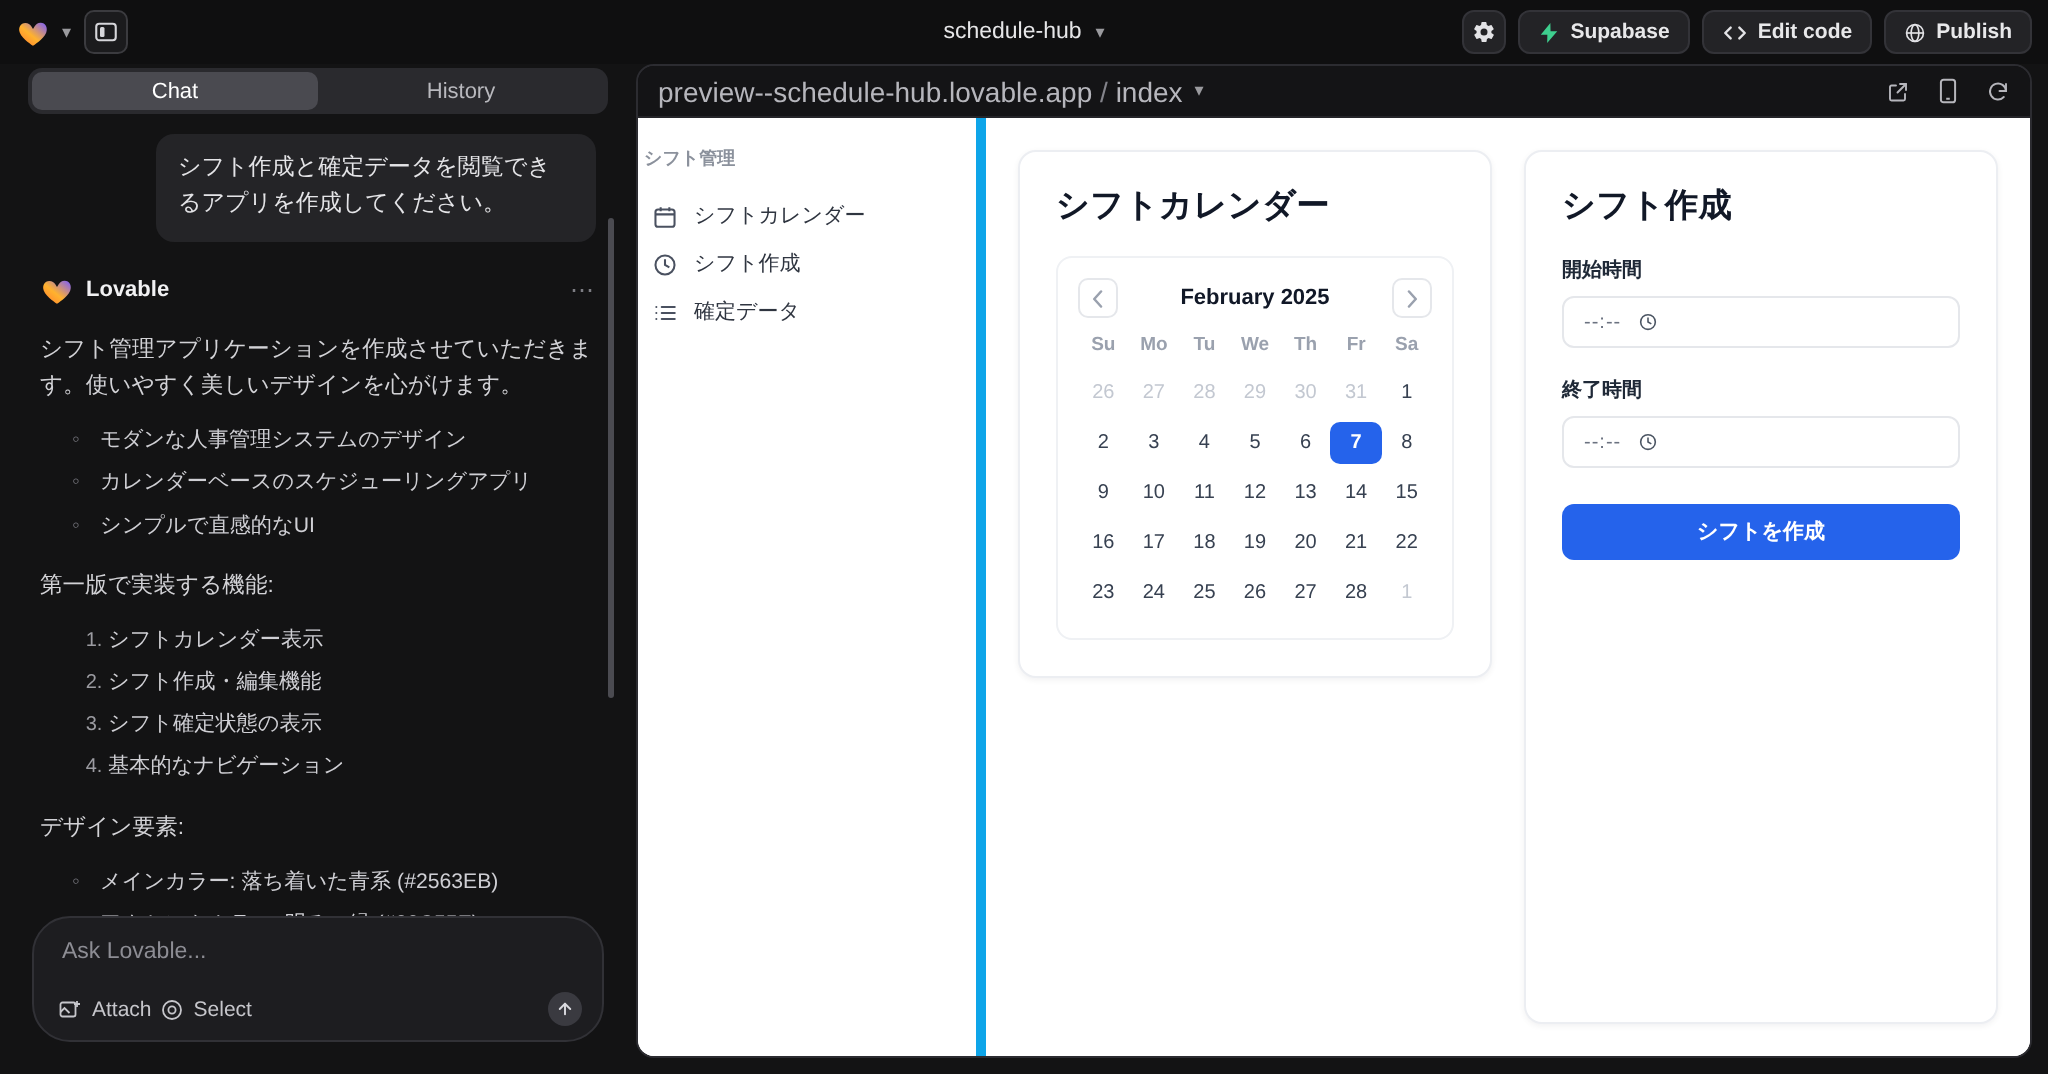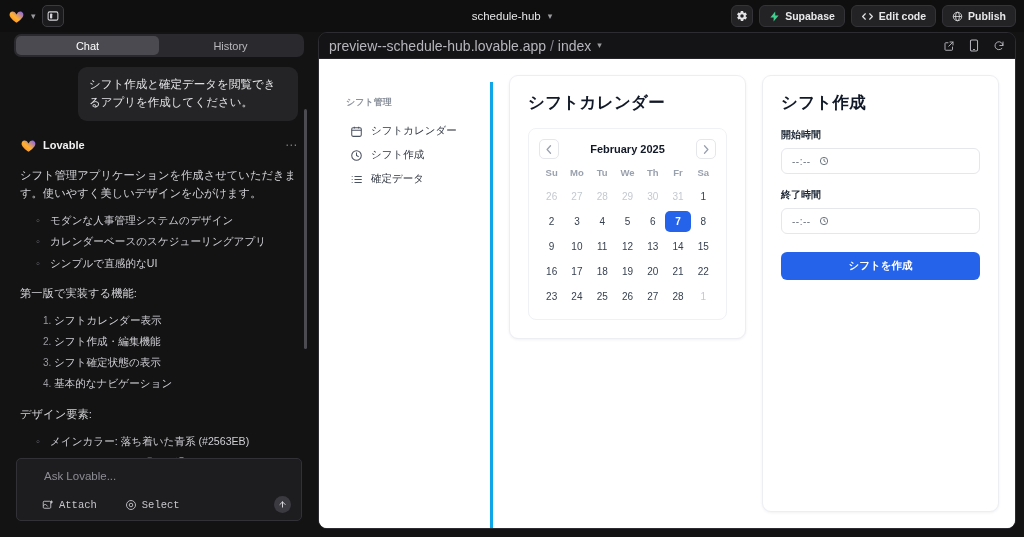--- a/index.html
+++ b/index.html
@@ -77,25 +77,25 @@
   }
   .a-body ol { list-style: decimal; padding-left: 34px; }
   .a-body ol li::marker { color: #9b9ba1; font-size: 10px; }
   .sbar {
     position: absolute; right: 3px; top: 52px; width: 3px; height: 240px;
     background: #4b4b51; border-radius: 2px;
   }
 
   .composer {
     margin: 0 4px 4px 4px; background: #1d1d20; border: 1px solid #313136;
-    border-radius: 5px; padding: 9px 10px 7px 25px; flex: 0 0 auto;
+    border-radius: 19px; padding: 9px 10px 7px 12px; flex: 0 0 auto;
     position: absolute; bottom: 4px; left: 4px; right: 4px;
   }
   .composer-ph { color: #8d8d94; font-size: 11.5px; padding: 2px 2px 14px 2px; }
-  .composer-row { display: flex; align-items: center; gap: 28px; font-family: Liberation Mono, monospace; }
+  .composer-row { display: flex; align-items: center; gap: 4px; }
   .c-act { display: flex; align-items: center; gap: 5px; color: #c6c6cb; font-size: 10.5px; }
   .send {
     margin-left: auto; width: 17px; height: 17px; border-radius: 50%;
     background: #3a3a40; display: flex; align-items: center; justify-content: center;
   }
 
   
   .preview {
     flex: 1; min-width: 0; background: #141416; border: 1px solid #2c2c31;
     border-radius: 9px; display: flex; flex-direction: column; overflow: hidden;
@@ -103,22 +103,22 @@
   .urlbar {
     height: 26px; flex: 0 0 26px; display: flex; align-items: center;
     padding: 0 10px; gap: 6px; background: #141416; border-bottom: 1px solid #252529;
   }
   .url { color: #b6b6bc; font-size: 14px; }
   .url .dim { color: #83838a; }
   .url-actions { margin-left: auto; display: flex; align-items: center; gap: 14px; }
   .site { flex: 1; min-height: 0; background: #ffffff; display: flex; }
 
   .site-nav {
-    width: 174px; flex: 0 0 174px; border-right: 3px solid #0ea5e9;
-    padding: 14px 27px; background: #fff; margin-top: 23px;
+    width: 174px; flex: 0 0 174px; border-right: 5px solid #0ea5e9;
+    padding: 14px 3px; background: #fff;
   }
   .nav-title { color: #8b919c; font-size: 9px; font-weight: 700; margin-bottom: 10px; }
   .nav-item {
     display: flex; align-items: center; gap: 8px; padding: 5px 4px;
     color: #2f3540; font-size: 10.5px; border-radius: 5px;
   }
   .nav-ico { width: 13px; height: 13px; flex: 0 0 13px; color: #4a5160; }
 
   .site-main { flex: 1; min-width: 0; display: flex; gap: 16px; padding: 16px; background: #ffffff; }
   .card {

